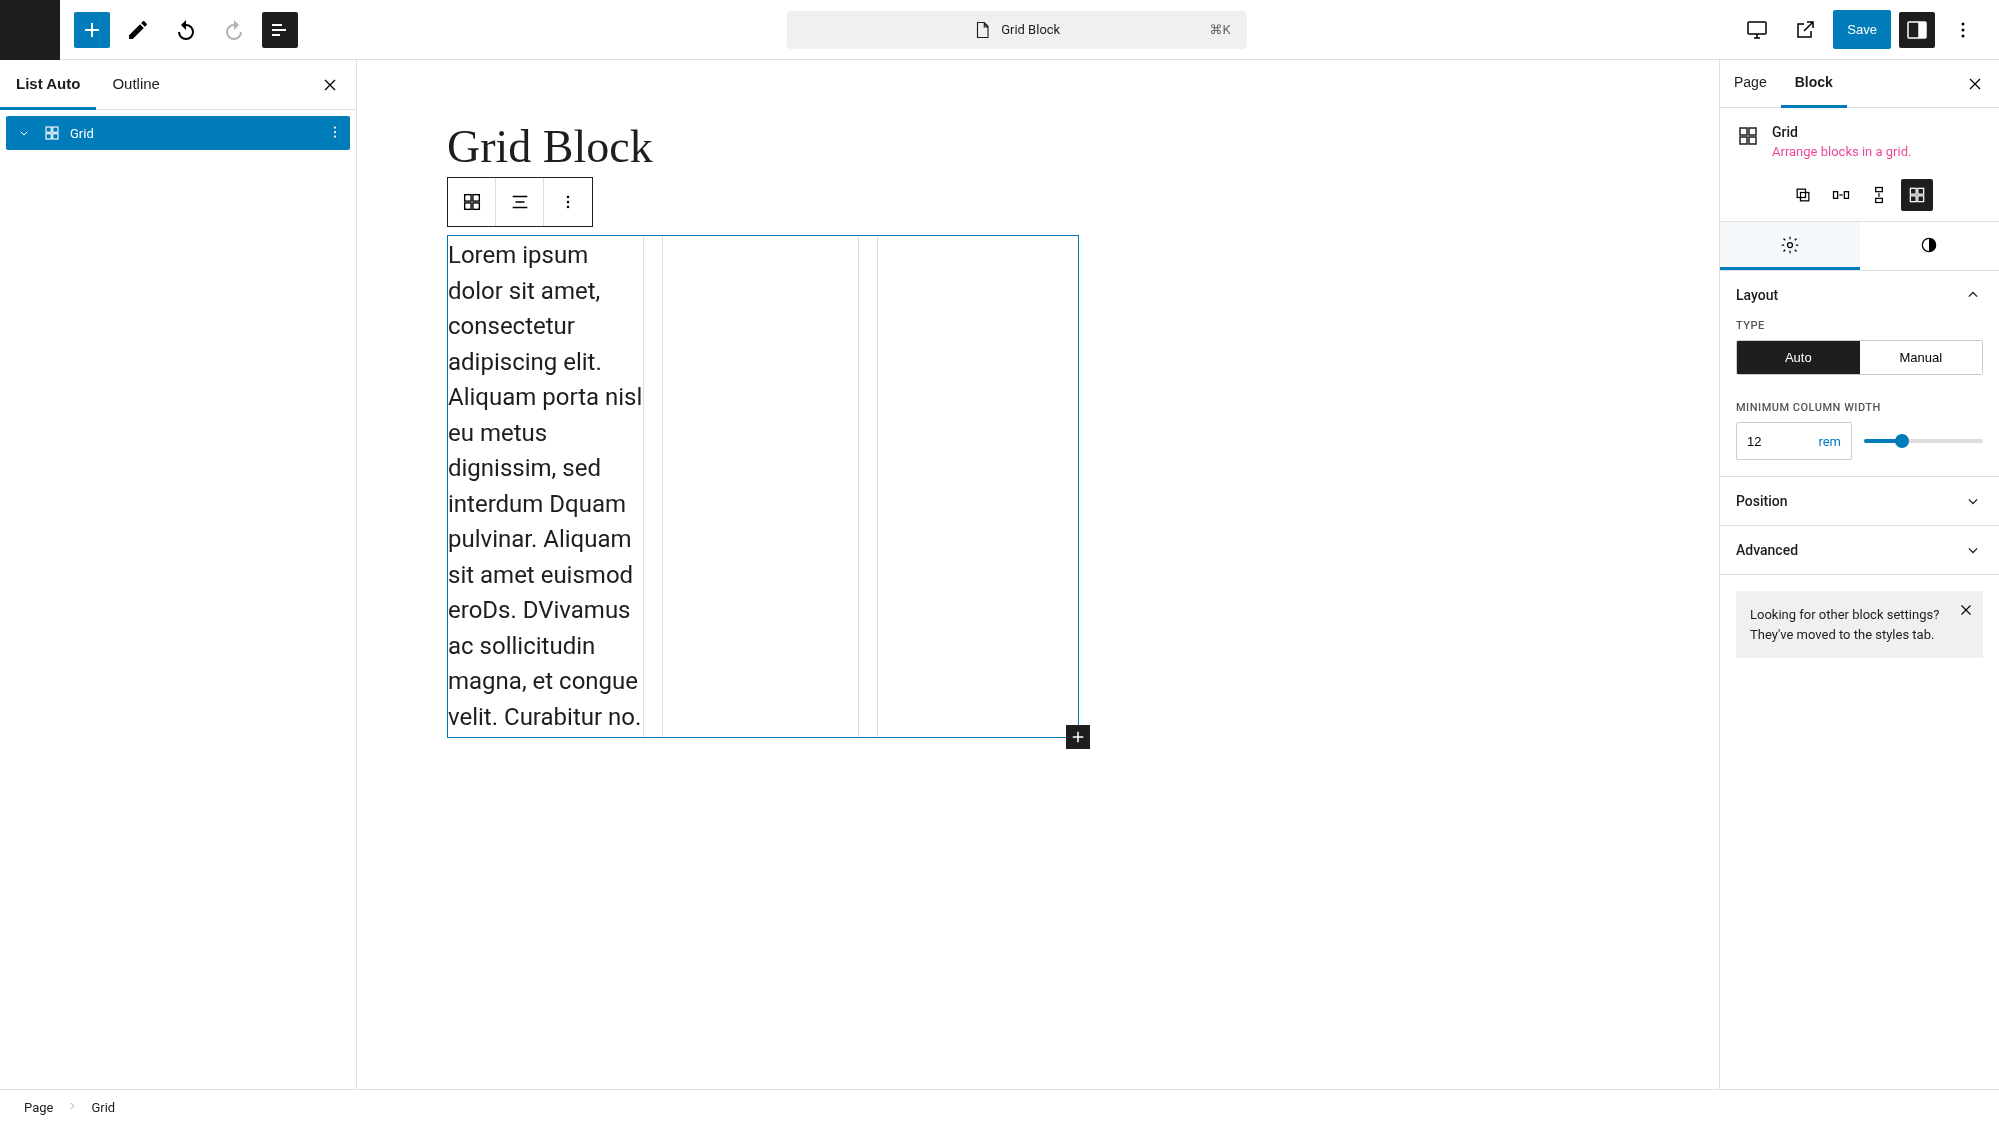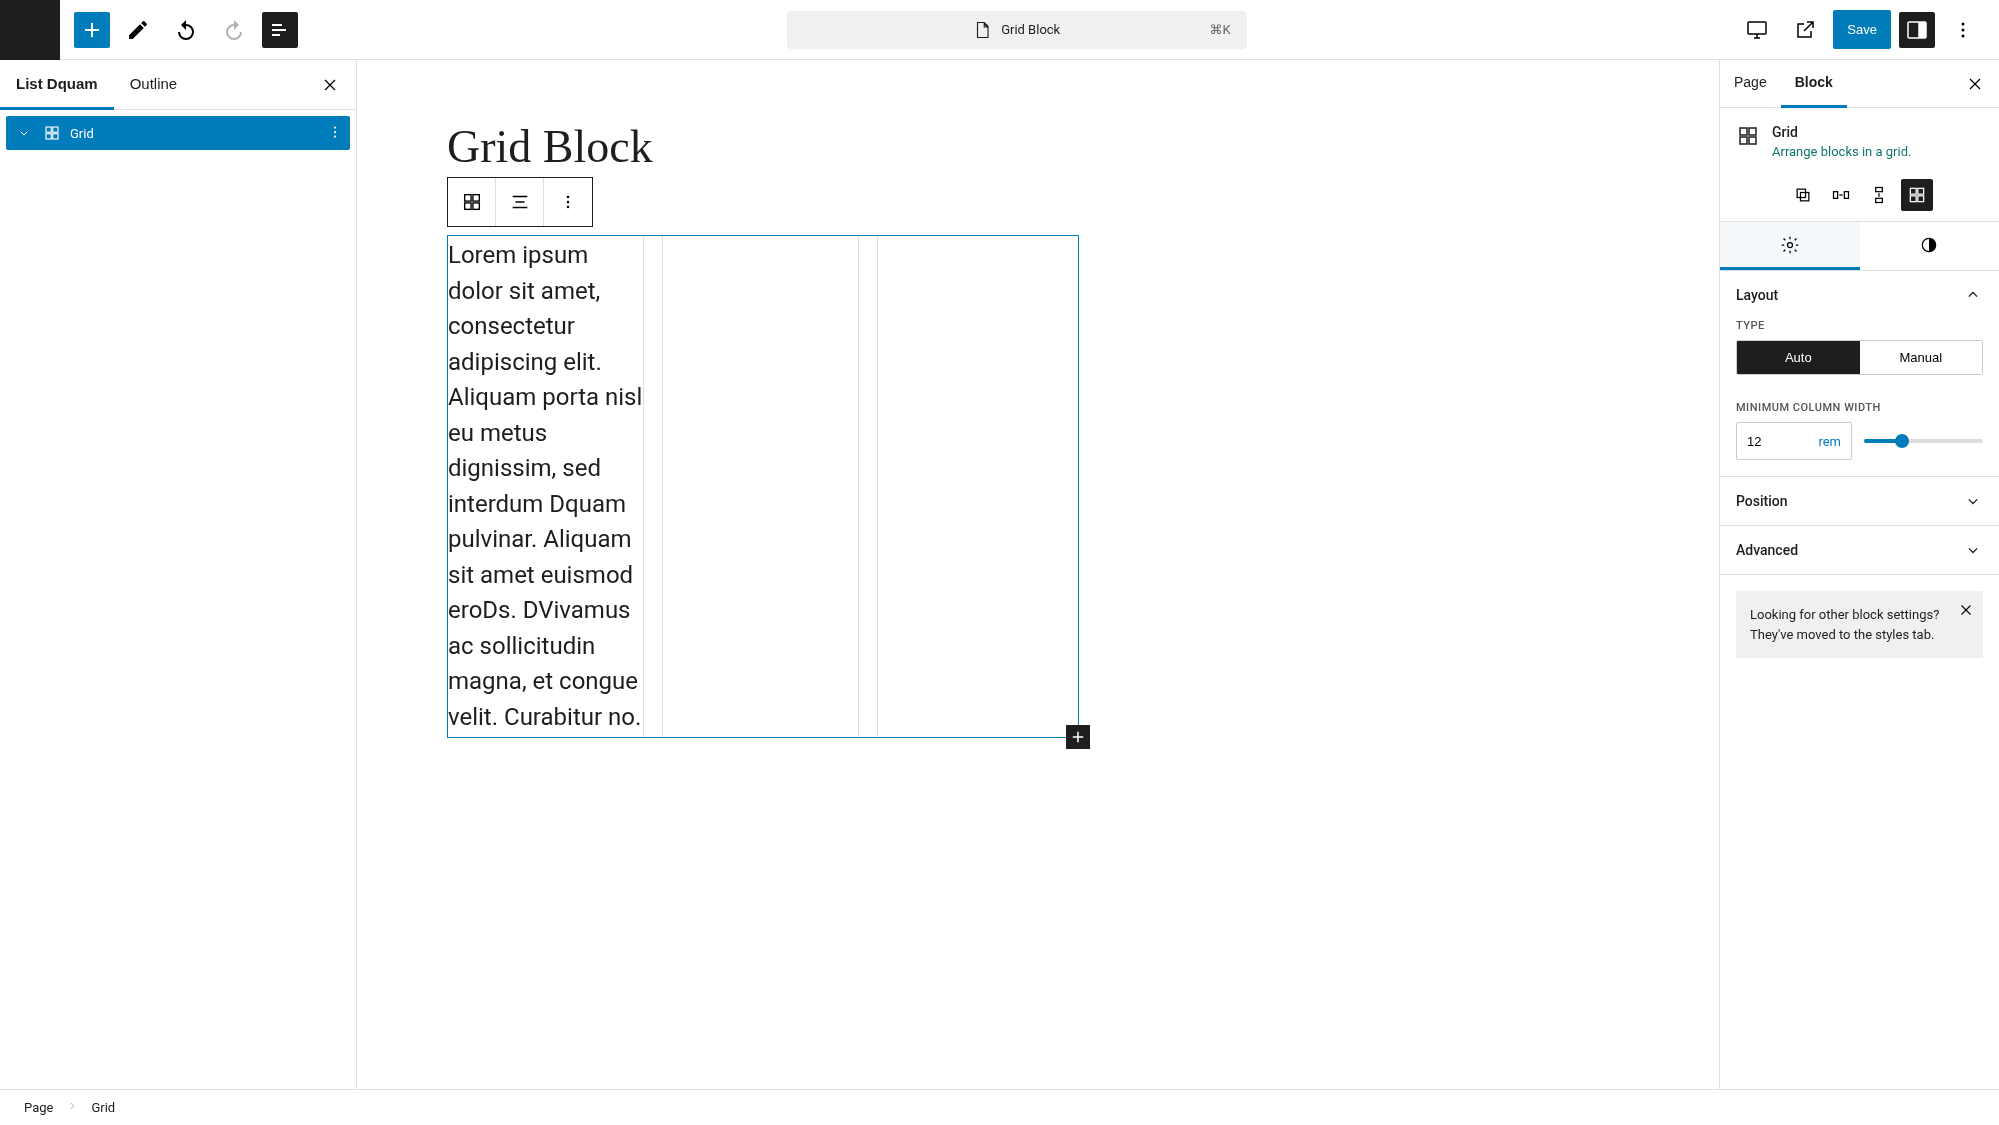--- a/index.html
+++ b/index.html
@@ -53,21 +53,21 @@
 
 .right-sidebar { width: 280px; border-left: 1px solid #e0e0e0; display: flex; flex-direction: column; background: #fff; }
 .right-tabs { display: flex; align-items: center; height: 48px; border-bottom: 1px solid #e0e0e0; position: relative; }
 .right-tab { height: 48px; padding: 0 14px; display: flex; align-items: center; font-size: 14px; font-weight: 500; border: none; background: transparent; cursor: pointer; color: #1e1e1e; border-bottom: 3px solid transparent; }
 .right-tab.active { border-bottom-color: #007cba; font-weight: 600; }
 .right-tabs .close-x { position: absolute; right: 10px; top: 50%; transform: translateY(-50%); width: 28px; height: 28px; display: flex; align-items: center; justify-content: center; cursor: pointer; border: none; background: transparent; }
 .block-header { padding: 16px; display: flex; flex-direction: column; gap: 4px; }
 .block-header-row { display: flex; gap: 12px; align-items: flex-start; }
 .block-header .blk-icon { width: 24px; height: 24px; }
 .block-header .title { font-size: 14px; font-weight: 500; }
-.block-header .desc { font-size: 13px; color: #0f766e; margin-top: 4px; }
+.block-header .desc { font-size: 13px; color: #ec4899; margin-top: 4px; }
 .transform-row { display: flex; gap: 6px; padding: 4px 16px 10px; justify-content: center; }
 .transform-row button { width: 32px; height: 32px; border: none; background: transparent; display: flex; align-items: center; justify-content: center; cursor: pointer; border-radius: 2px; }
 .transform-row button.active { background: #1e1e1e; color: #fff; }
 .sub-tabs { display: flex; border-bottom: 1px solid #e0e0e0; border-top: 1px solid #e0e0e0; }
 .sub-tab { flex: 1; height: 48px; display: flex; align-items: center; justify-content: center; border: none; background: transparent; cursor: pointer; border-bottom: 3px solid transparent; }
 .sub-tab.active { border-bottom-color: #007cba; background: #f5f9fc; }
 .panel { border-bottom: 1px solid #e0e0e0; }
 .panel-header { display: flex; justify-content: space-between; align-items: center; padding: 14px 16px; cursor: pointer; font-size: 14px; font-weight: 500; }
 .panel-body { padding: 0 16px 16px; }
 .label-caps { font-size: 11px; font-weight: 500; letter-spacing: 0.5px; text-transform: uppercase; color: #555; margin-bottom: 8px; }
@@ -243,21 +243,21 @@
           <use href="#icon-dots-v"></use>
         </svg>
       </button>
   </div>
 </div>
 
 <div class="main">
 
   <aside class="left-sidebar">
     <div class="left-tabs">
-      <button class="left-tab active">List Dquam</button>
+      <button class="left-tab active">List Auto</button>
       <button class="left-tab">Outline</button>
       <button class="close-x">
           <svg width="20" height="20">
             <use href="#icon-x"></use>
           </svg>
         </button>
     </div>
     <div class="tree">
       <div class="tree-item selected">
         <span class="chev">

